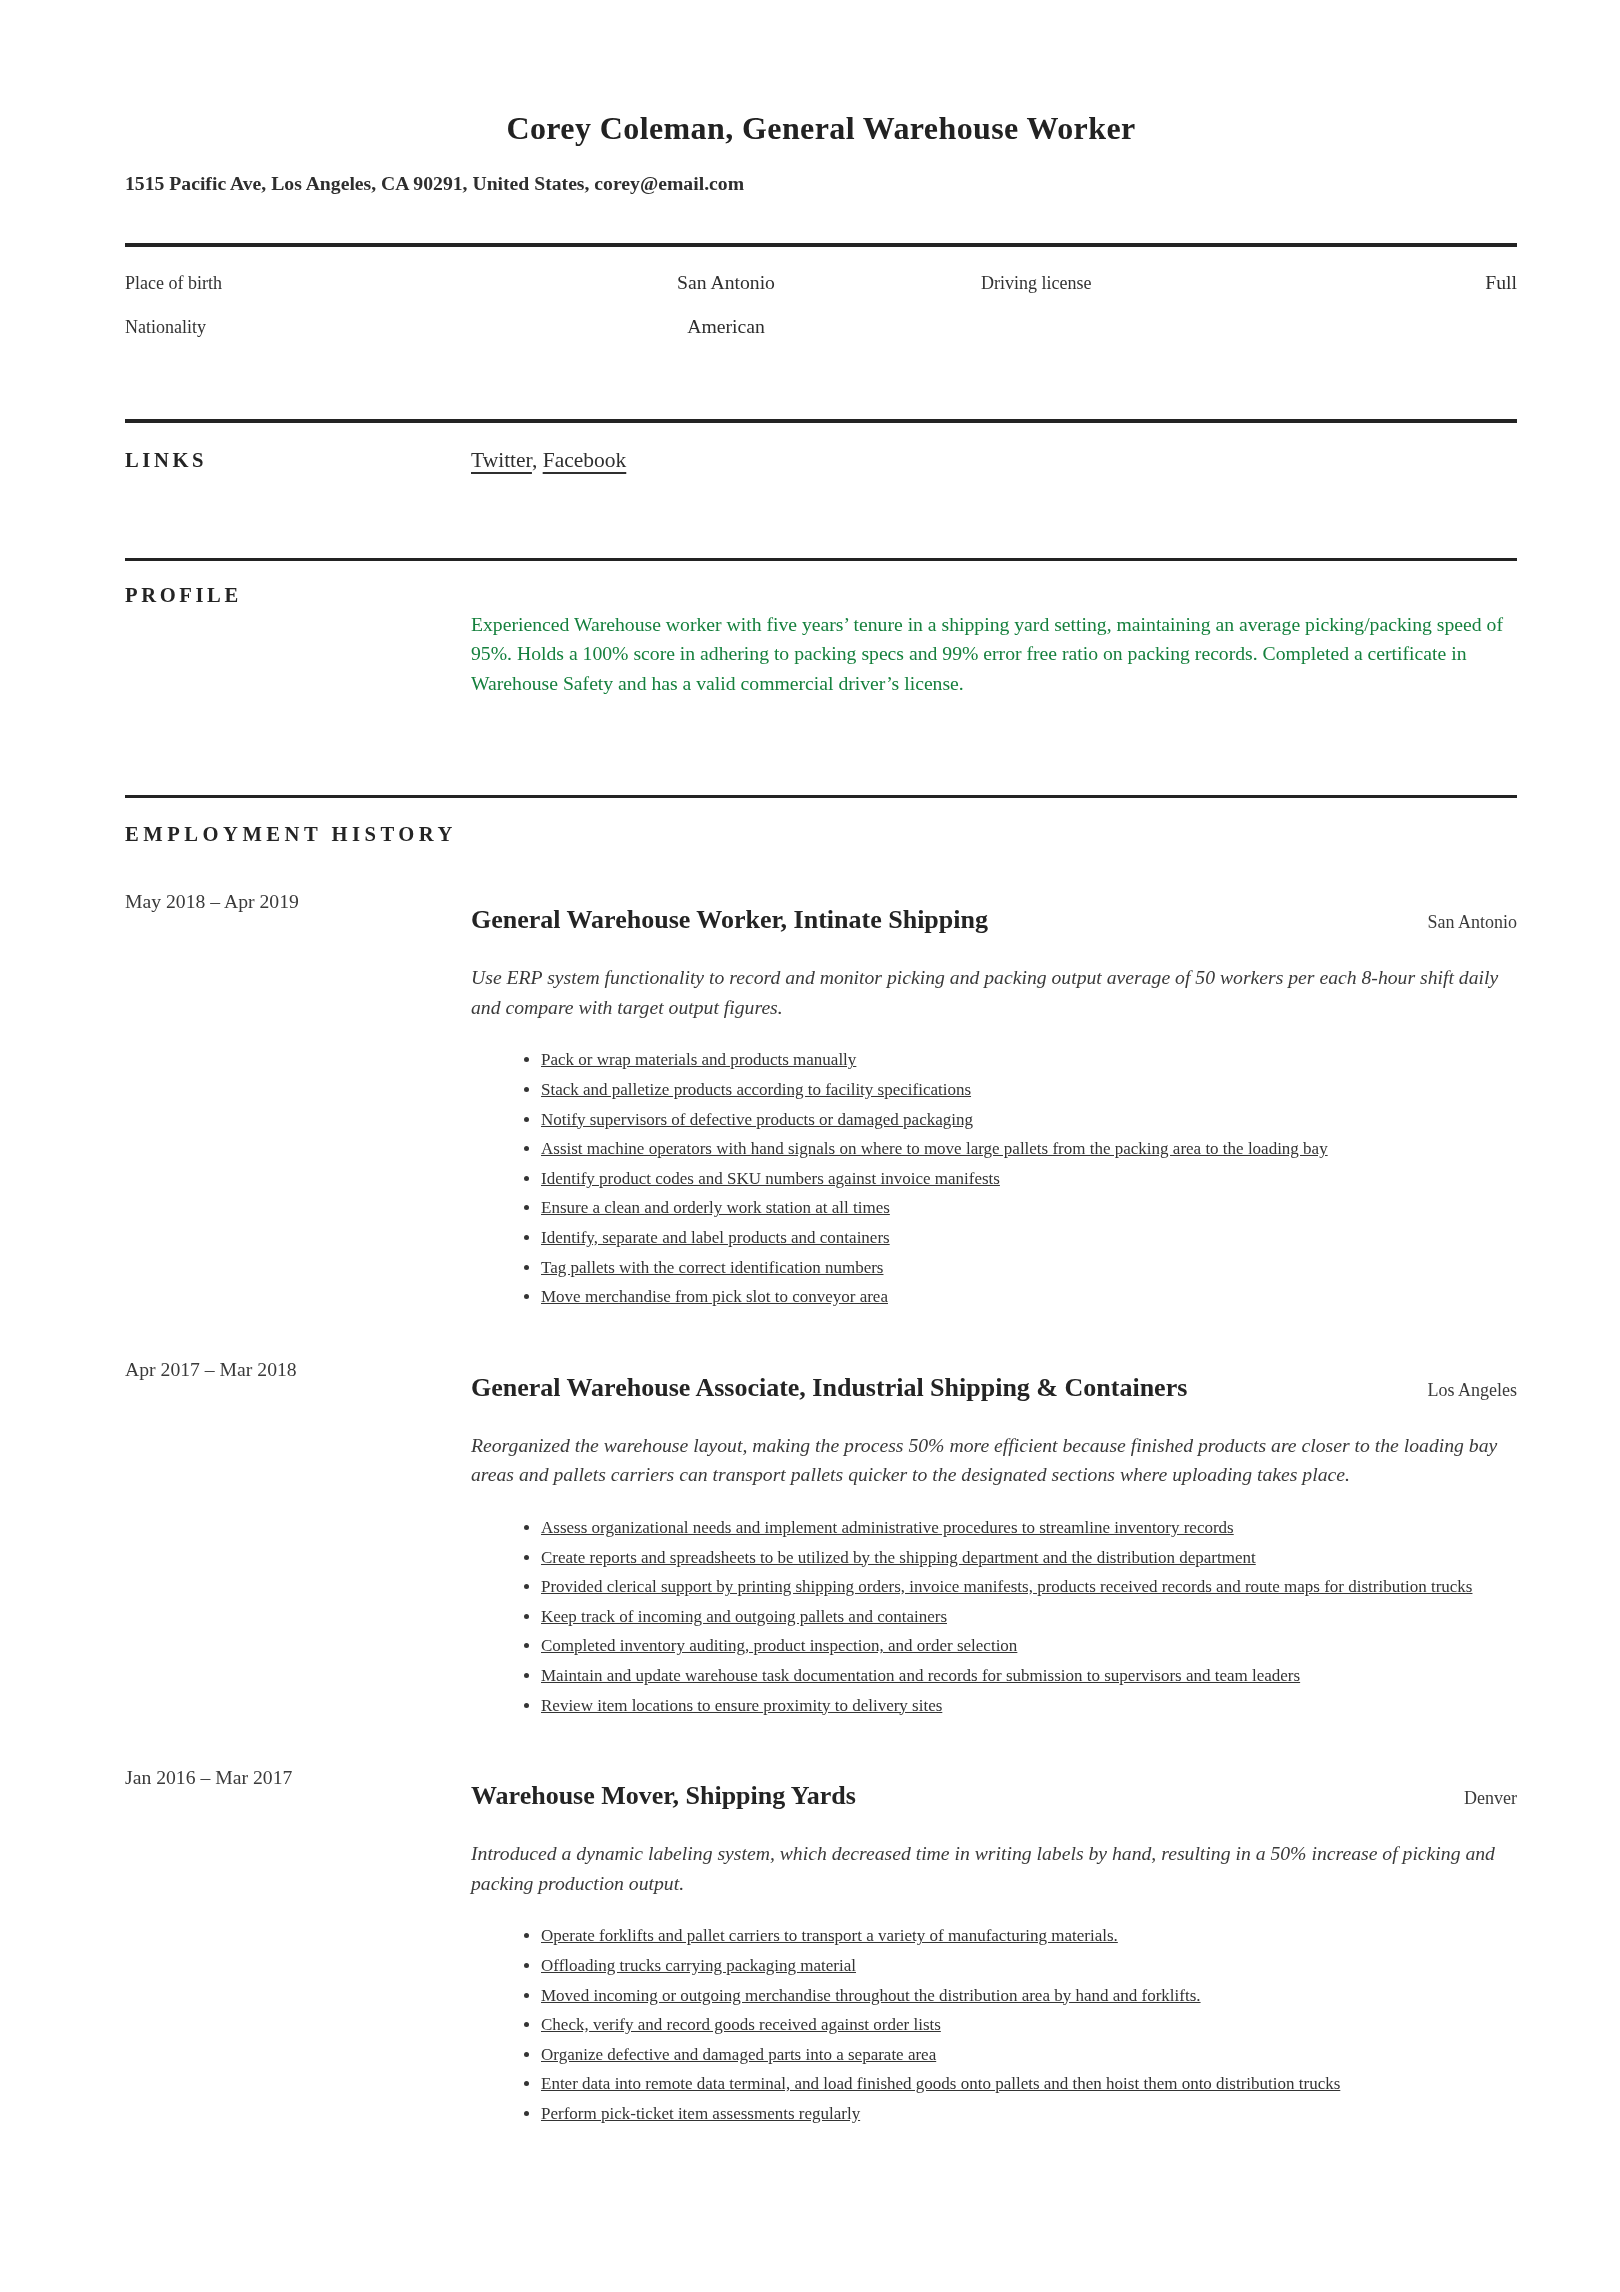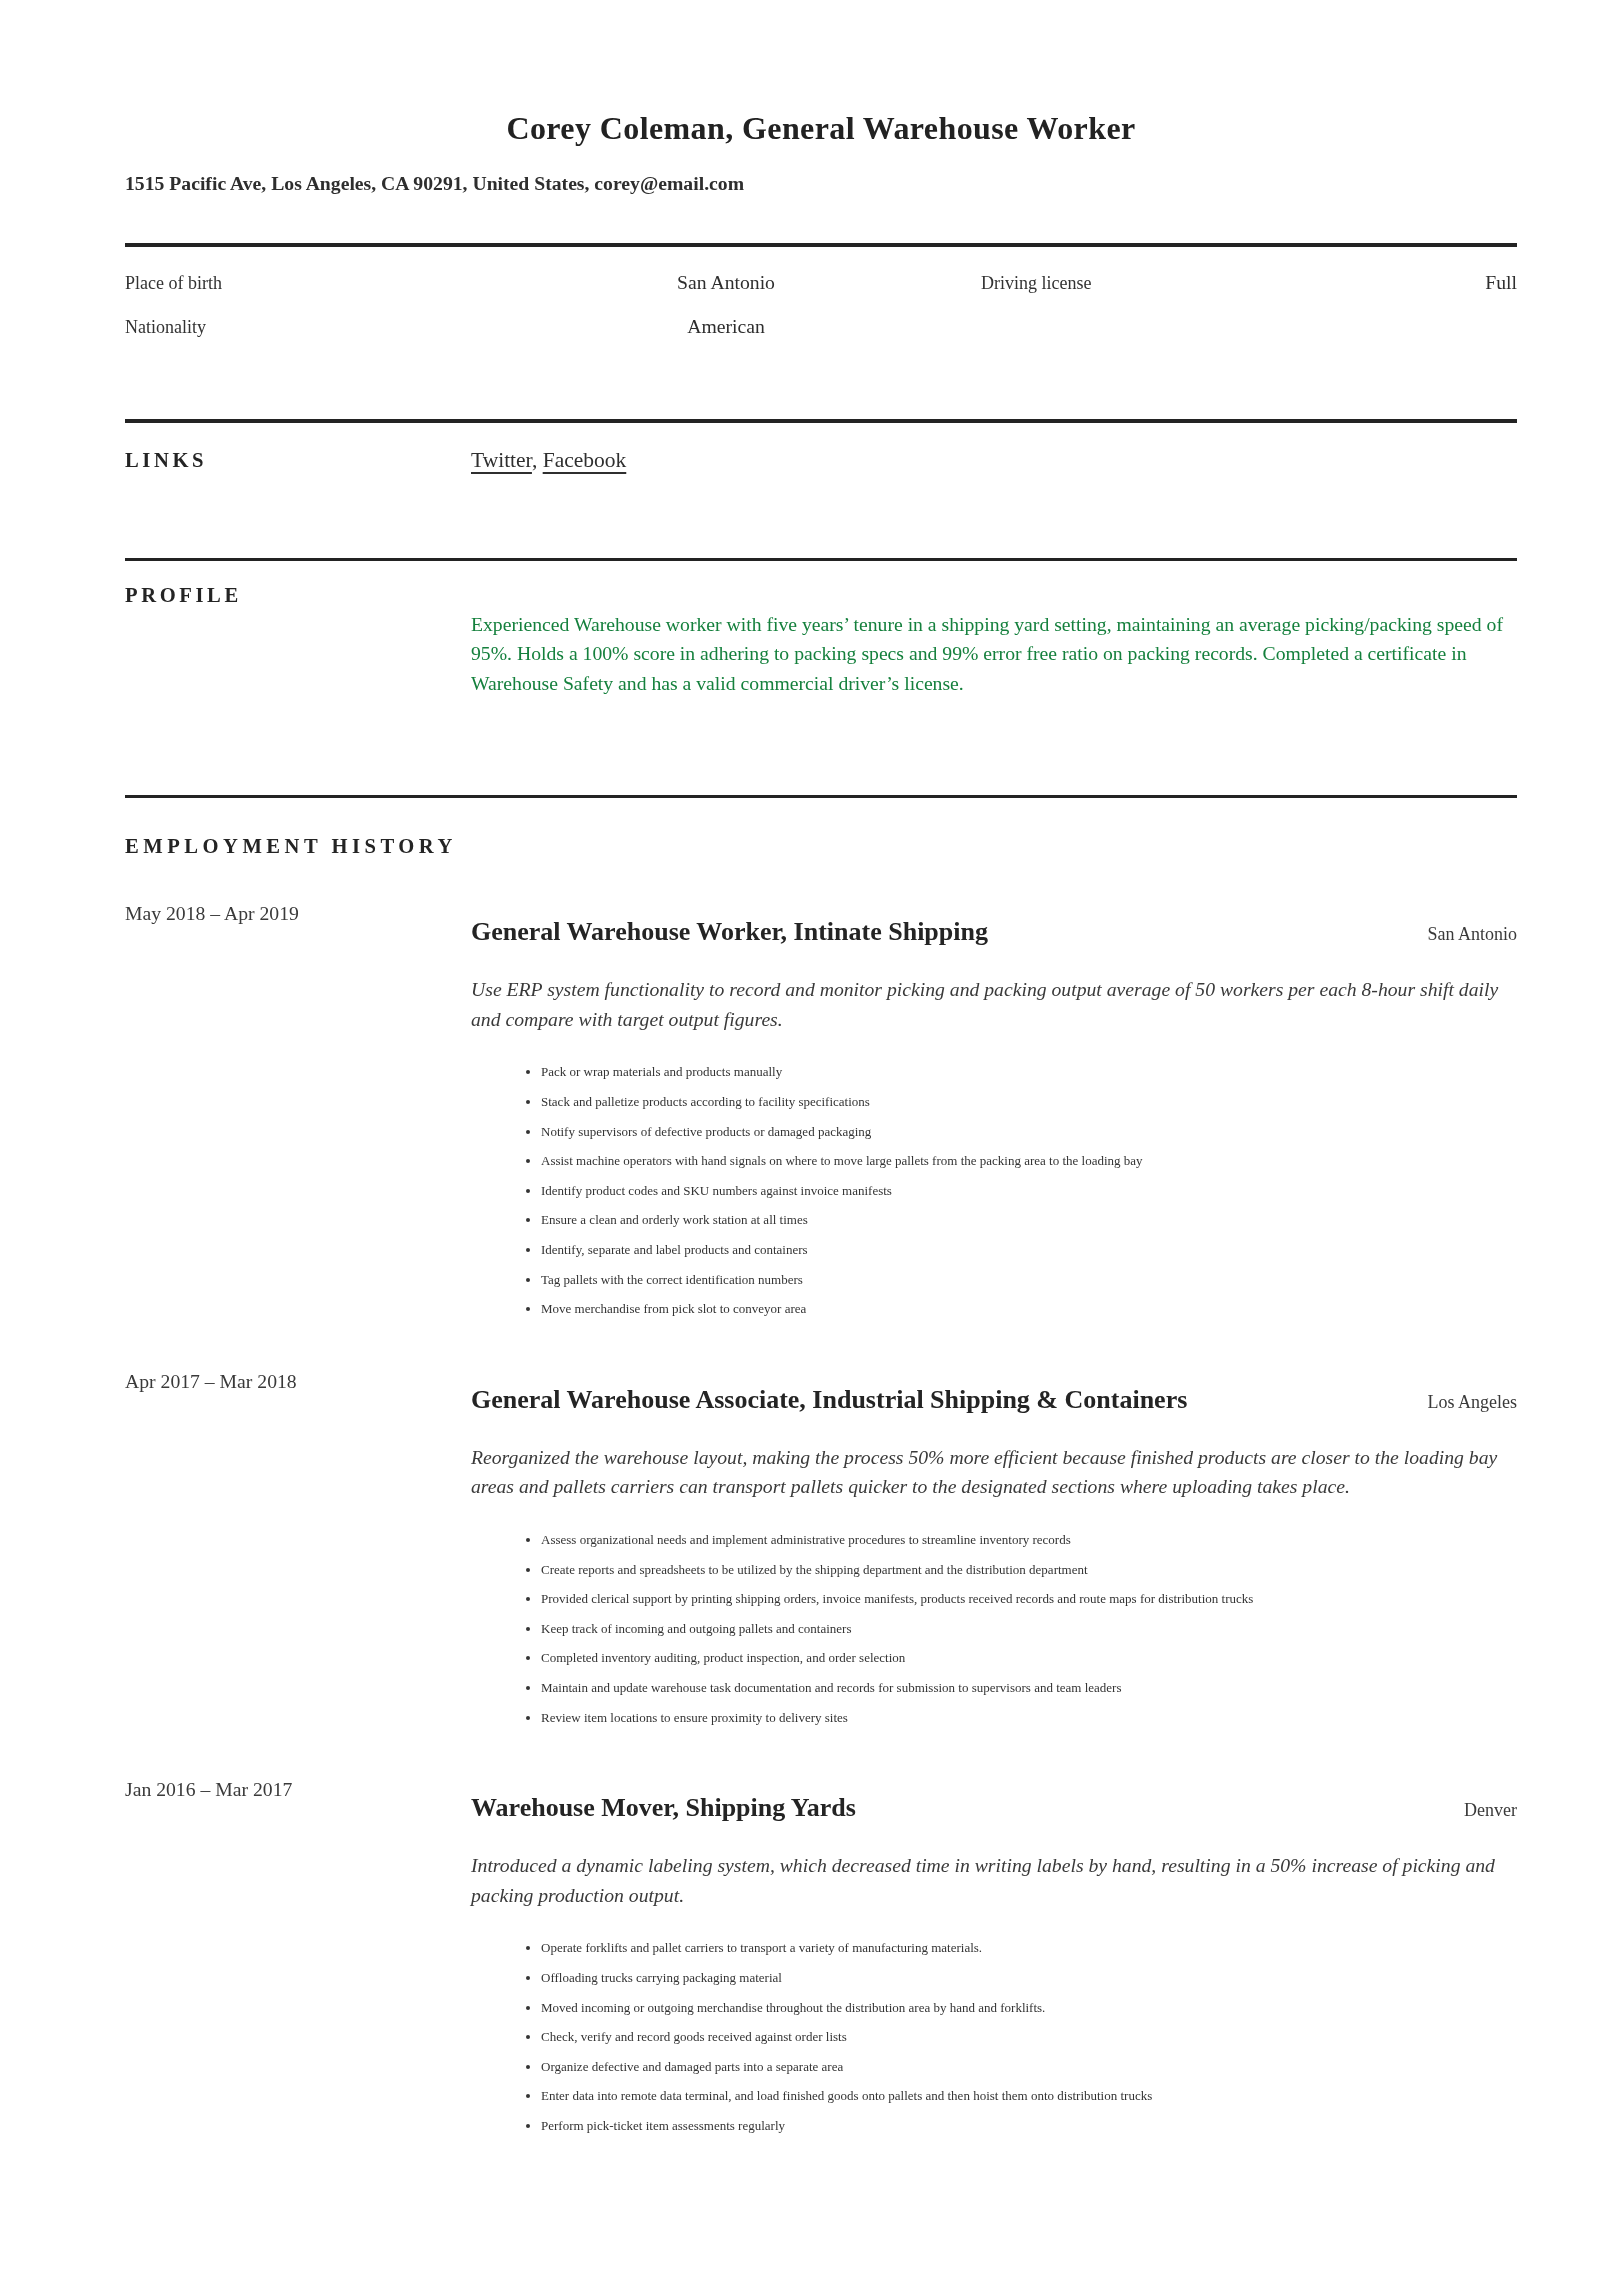--- a/index.html
+++ b/index.html
@@ -48,21 +48,21 @@
   .links-content a { color: #2f2f2f; text-decoration: underline; text-underline-offset: 4.5px; cursor: pointer; }
   .links-sep { text-decoration: none; }
 
   .profile-row { padding: 20.6px 0 49px 0; }
   .profile-text {
     flex: 1; font-size: 19.7px;
     line-height: 29.6px; color: #15803d; padding-top: 28px;
   }
 
   
-  .employment { padding-top: 35px; }
+  .employment { padding-top: 23px; }
   .employment-heading {
     font-size: 20.6px; font-weight: bold; color: #242424;
     letter-spacing: 4.5px; line-height: 27px; margin-bottom: 34px;
   }
   .job { display: flex; margin-bottom: 38px; }
   .job-dates {
     flex: 0 0 346px; font-size: 19.7px; color: #3a3a3a; padding-top: 8px;
   }
   .job-main { flex: 1; }
   .job-title-row { display: flex; align-items: flex-start; margin-top: 20px; }
@@ -73,22 +73,23 @@
   .job-location {
     margin-left: auto; font-size: 18px; color: #3a3a3a;
     padding-top: 9.9px; white-space: nowrap;
   }
   .job-summary {
     margin-top: 25px; font-style: italic; font-size: 19.7px;
     line-height: 29.6px; color: #3a3a3a;
   }
   .job-bullets {
     margin-top: 23px; padding-left: 70px; padding-right: 18px;
-    font-size: 13px; line-height: 29.6px; color: #343434;
+    font-size: 17px; line-height: 29.6px; color: #343434;
     list-style: disc;
+    text-decoration: underline;
   }
 </style>
 </head>
 <body>
 
 <div class="page">
 
   <header>
     <h1 class="name">Corey Coleman, General Warehouse Worker</h1>
     <div class="contact">1515 Pacific Ave, Los Angeles, CA 90291, United States, corey@email.com</div>

